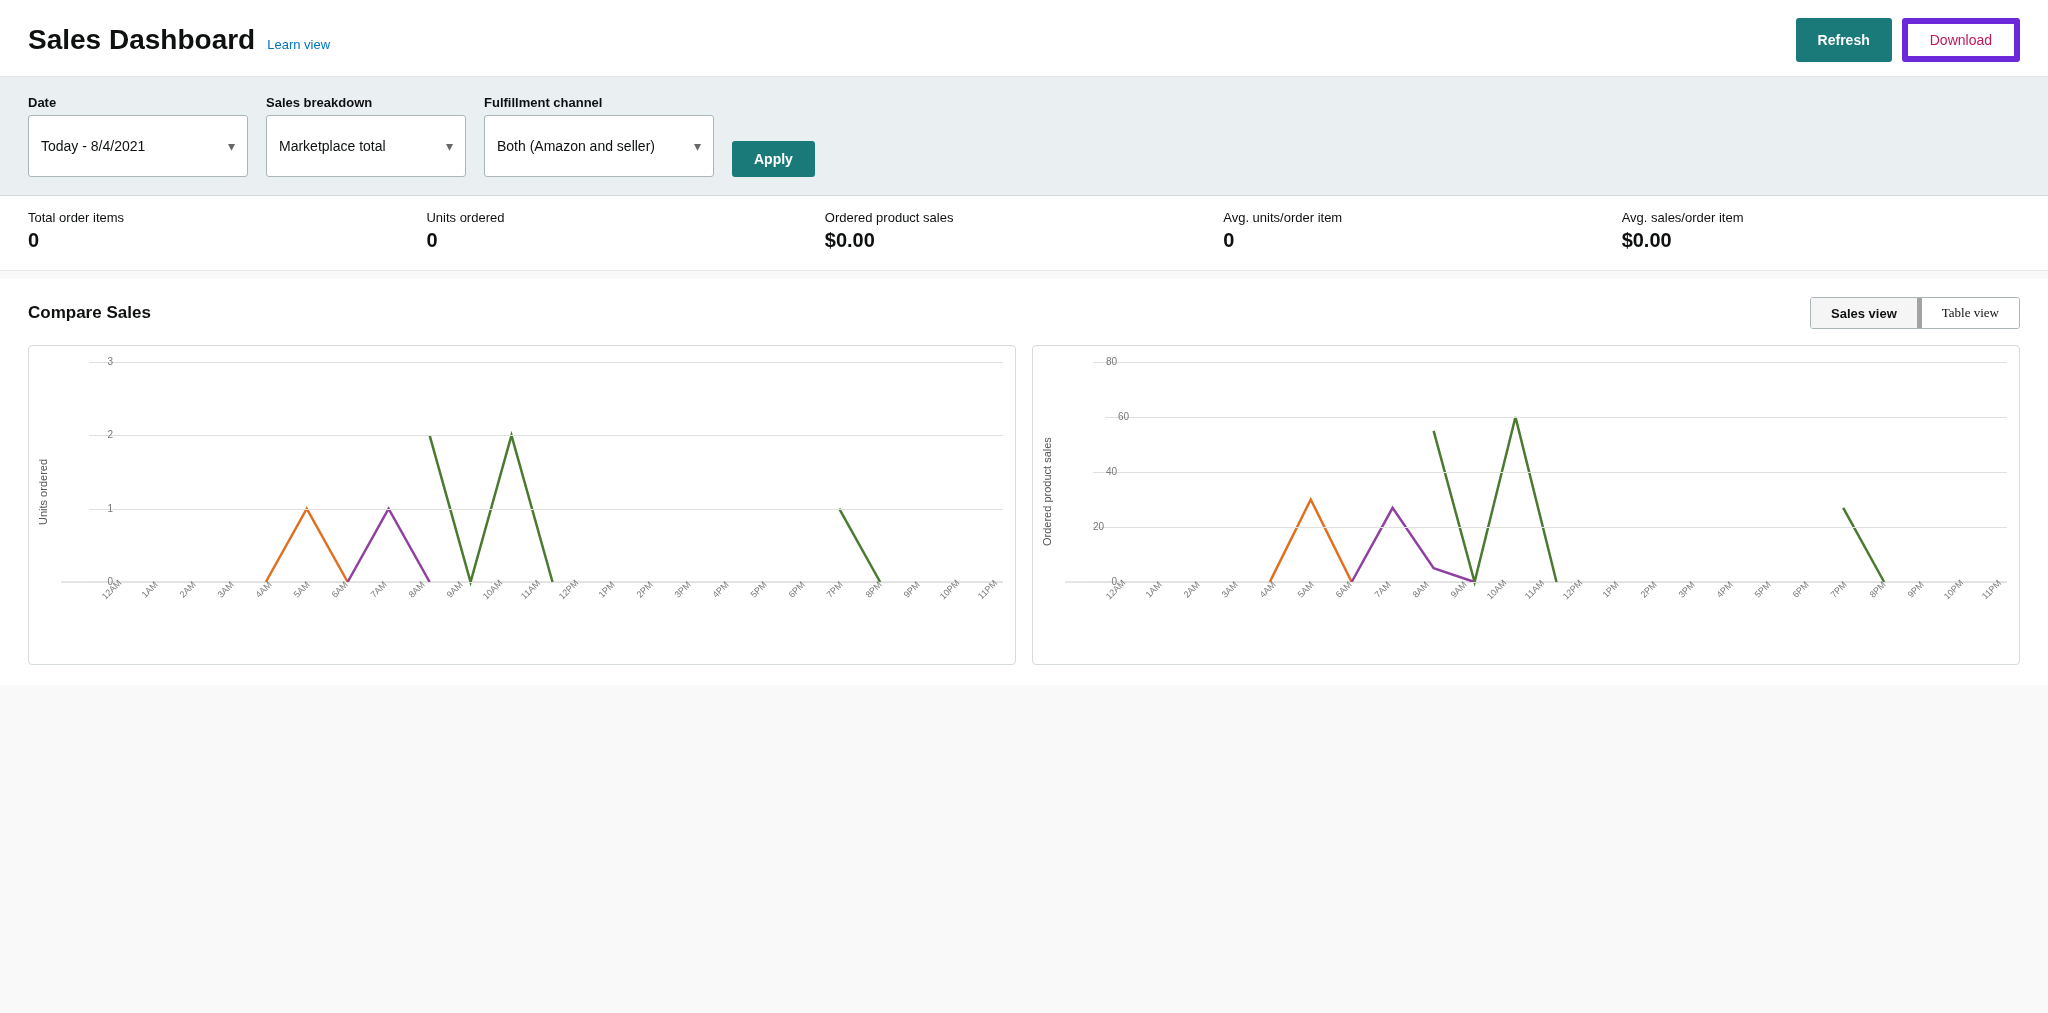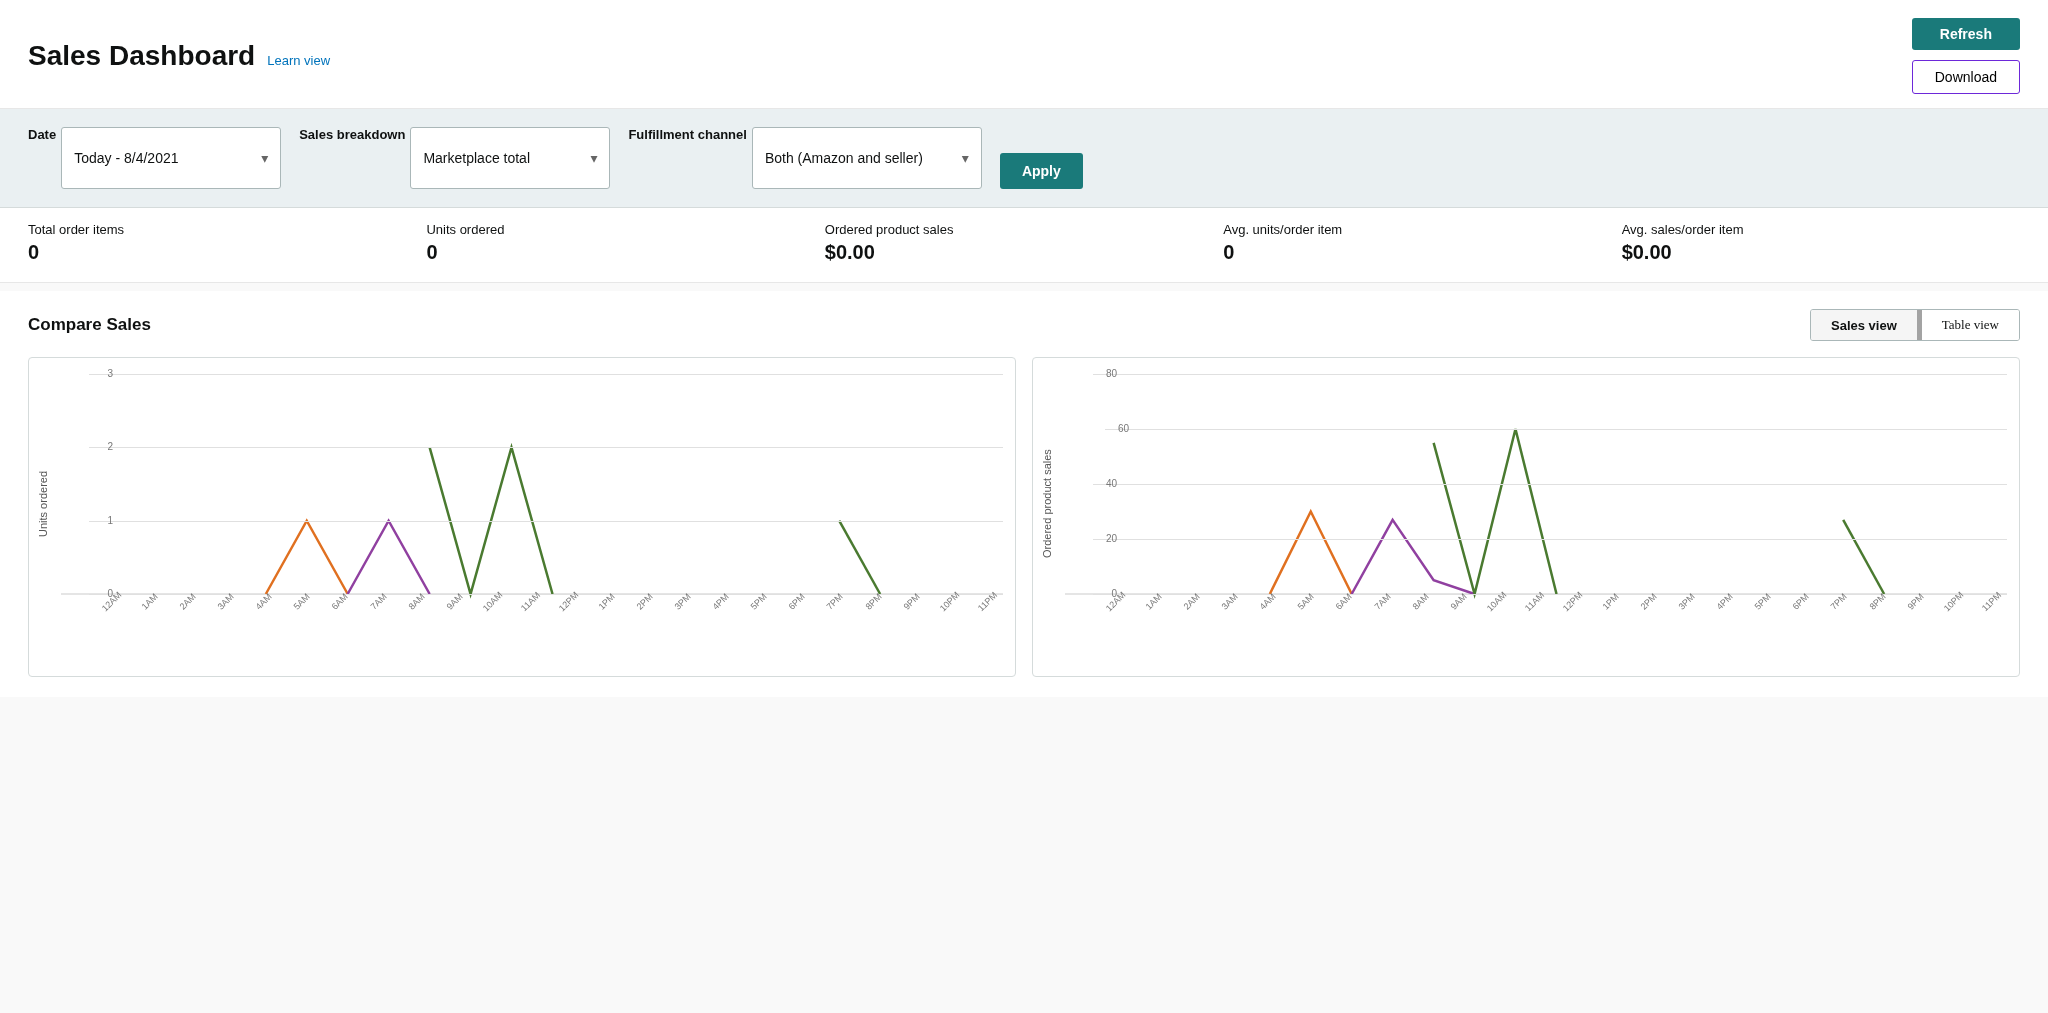--- a/index.html
+++ b/index.html
@@ -7,38 +7,38 @@
 
     .header {
       display: flex; align-items: center; justify-content: space-between;
       padding: 18px 28px 14px 28px;
       background: #fff;
       border-bottom: 1px solid #e7e7e7;
     }
     .header-left { display: flex; align-items: baseline; gap: 12px; }
     .page-title { font-size: 28px; font-weight: 700; color: #0f1111; }
     .learn-more { font-size: 13px; color: #0073bb; cursor: pointer; }
-    .header-right { display: flex; gap: 10px; flex-direction: column; }
+    .header-right { display: flex; gap: 10px; }
 
     .btn-primary {
       background: #1a7a7a; color: #fff; border: none; border-radius: 3px;
       padding: 8px 22px; font-size: 14px; cursor: pointer; font-weight: 600;
     }
     .btn-secondary {
-      background: #fff; color: #000000; border: 1px solid #6d28d9; border-radius: 3px;
+      background: #fff; color: #be185d; border: 6px solid #6d28d9; border-radius: 3px;
       padding: 8px 22px; font-size: 14px; cursor: pointer; font-weight: 400;
     }
 
     .filter-bar {
       background: #eaf0f2;
       padding: 18px 28px 18px 28px;
       display: flex; align-items: flex-end; gap: 18px;
       border-bottom: 1px solid #d5dbdb;
     }
-    .filter-group { display: flex; flex-direction: row; gap: 5px; }
+    .filter-group { display: flex; flex-direction: column; gap: 5px; }
     .filter-label { font-size: 13px; font-weight: 700; color: #0f1111; }
     .filter-select {
       background: #fff; border: 1px solid #aab7b8; border-radius: 3px;
       padding: 22px 12px; font-size: 14px; color: #0f1111;
       display: flex; align-items: center; justify-content: space-between;
       cursor: pointer; min-width: 0;
     }
     .filter-select .chevron { margin-left: 8px; color: #666; }
     .filter-date { width: 220px; }
     .filter-breakdown { width: 200px; }
@@ -259,21 +259,21 @@
                 <line x1="0" y1="220" x2="900" y2="220" stroke="#ccc" stroke-width="1"></line>
                 <polyline points="195.7,220.0 234.8,137.5 273.9,220.0" fill="none" stroke="#e07020" stroke-width="2.5" vector-effect="non-scaling-stroke"></polyline>
                 <polyline points="273.9,220.0 313.0,145.8 352.2,206.3 391.3,220.0" fill="none" stroke="#9040a0" stroke-width="2.5" vector-effect="non-scaling-stroke"></polyline>
                 <polyline points="352.2,68.8 391.3,220.0 430.4,55.0 469.6,220.0" fill="none" stroke="#4a7a30" stroke-width="2.5" vector-effect="non-scaling-stroke"></polyline>
                 <polyline points="743.5,145.8 782.6,220.0" fill="none" stroke="#4a7a30" stroke-width="2.5" vector-effect="non-scaling-stroke"></polyline>
               </svg>
           <div style="position: absolute; left: 28px; right: 0px; top: 100%; border-top: 1px solid rgb(224, 224, 224);">
                 <span style="position: absolute; left: 0px; top: -7px; font-size: 10px; color: rgb(119, 119, 119); width: 24px; text-align: right;">0</span>
               </div>
               <div style="position: absolute; left: 28px; right: 0px; top: 75%; border-top: 1px solid rgb(224, 224, 224);">
-                <span style="position: absolute; left: 0px; top: -7px; font-size: 10px; color: rgb(119, 119, 119); width: 24px; text-align: right;">20</span>
+                <span style="position: absolute; left: 0px; top: -7px; font-size: 10px; color: rgb(119, 119, 119); width: 24px; text-align: left;">20</span>
               </div>
               <div style="position: absolute; left: 28px; right: 0px; top: 50%; border-top: 1px solid rgb(224, 224, 224);">
                 <span style="position: absolute; left: 0px; top: -7px; font-size: 10px; color: rgb(119, 119, 119); width: 24px; text-align: right;">40</span>
               </div>
               <div style="position: absolute; left: 40px; right: 0px; top: 25%; border-top: 1px solid rgb(224, 224, 224);">
                 <span style="position: absolute; left: 0px; top: -7px; font-size: 10px; color: rgb(119, 119, 119); width: 24px; text-align: right;">60</span>
               </div>
               <div style="position: absolute; left: 28px; right: 0px; top: 0%; border-top: 1px solid rgb(224, 224, 224);">
                 <span style="position: absolute; left: 0px; top: -7px; font-size: 10px; color: rgb(119, 119, 119); width: 24px; text-align: right;">80</span>
               </div>

